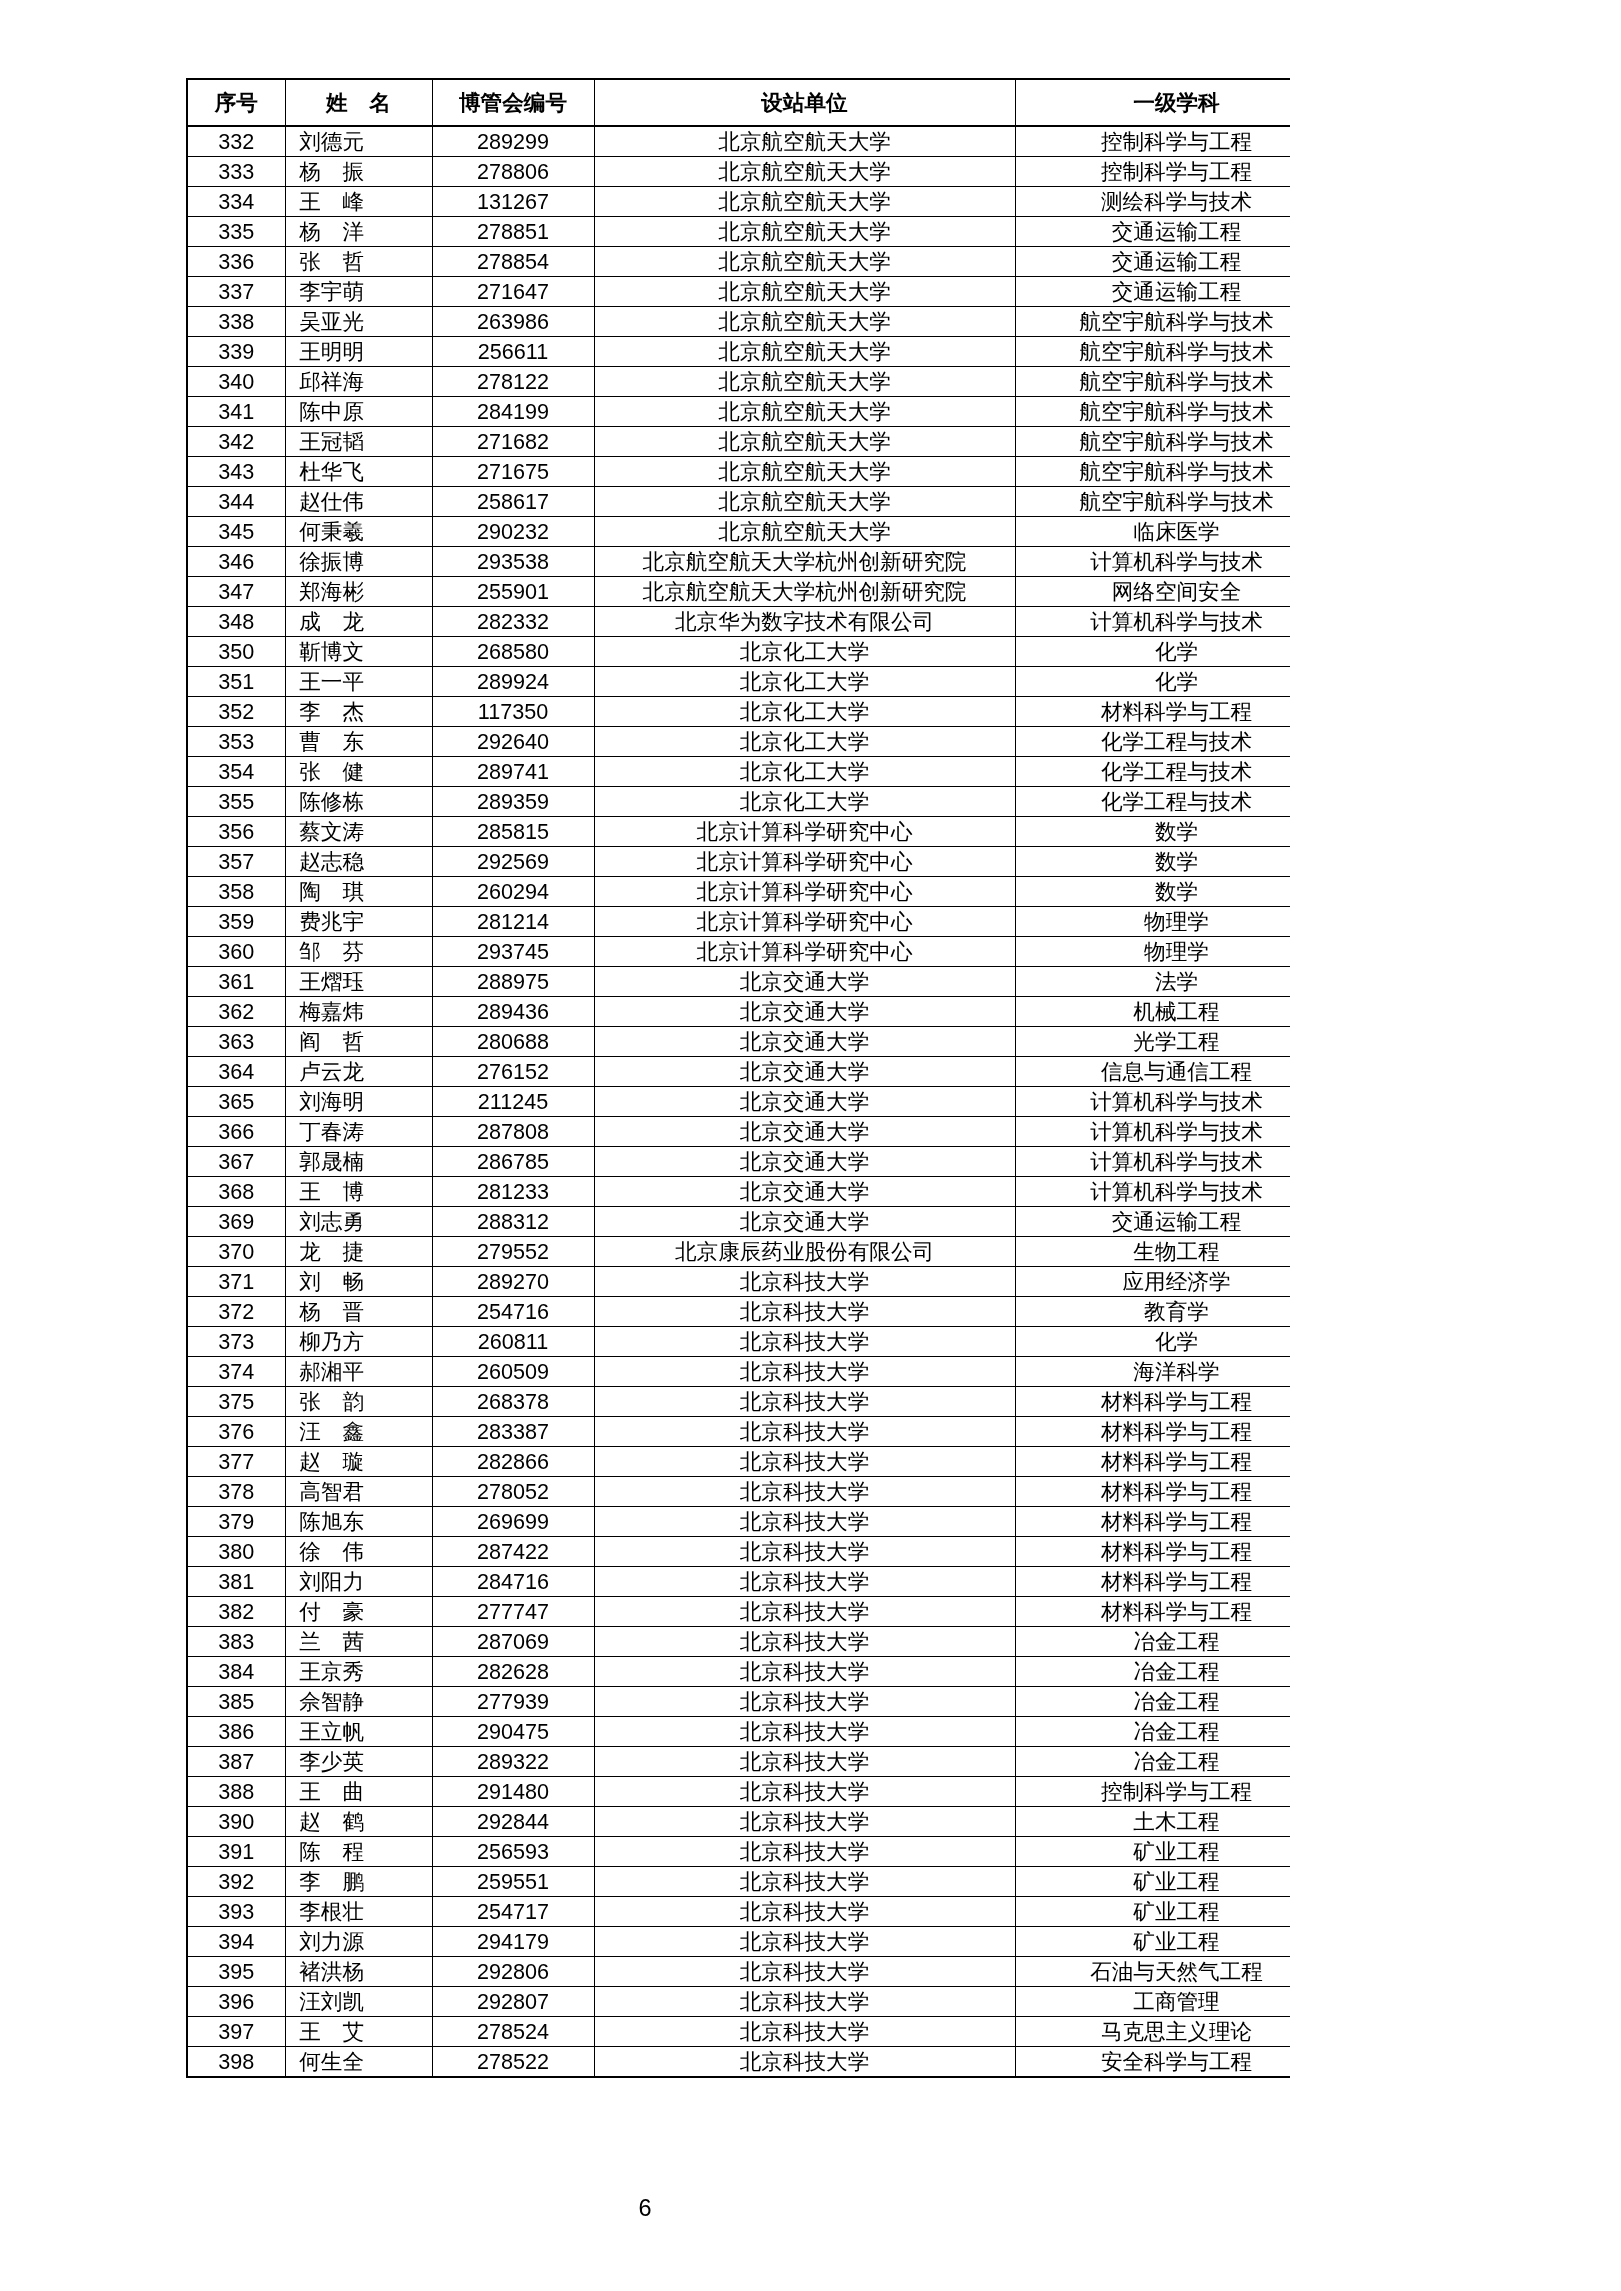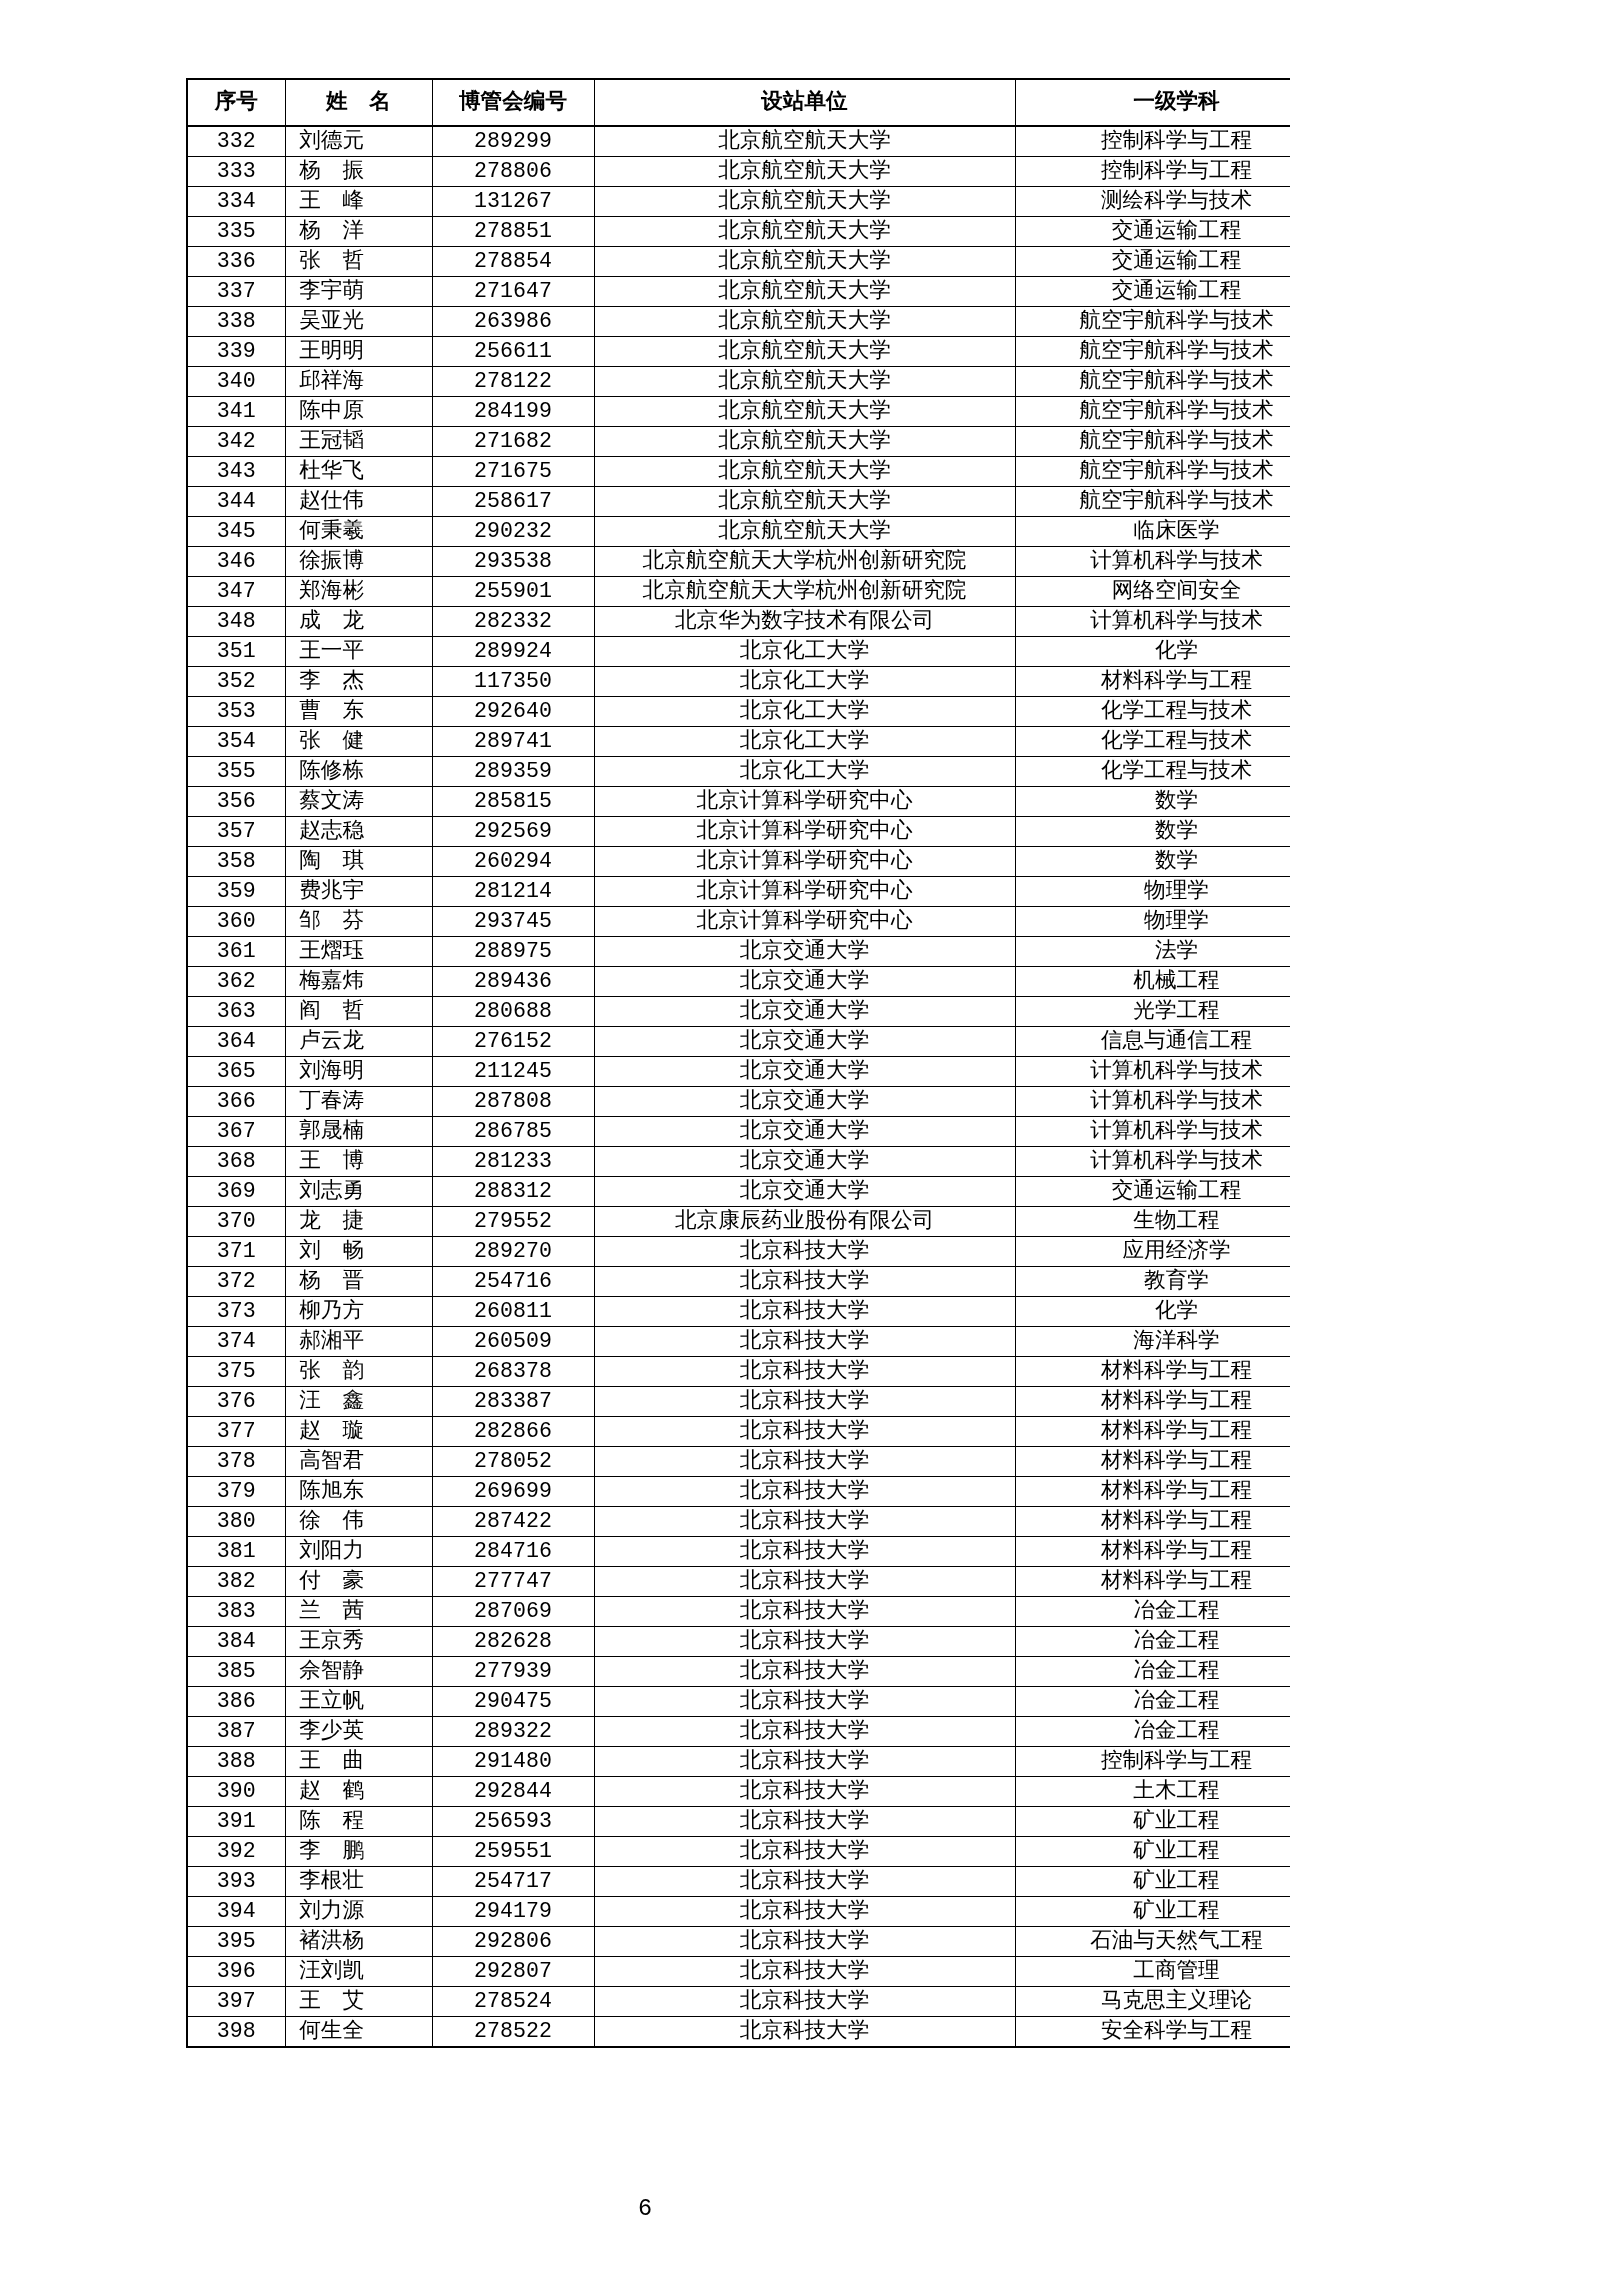--- a/index.html
+++ b/index.html
@@ -5,21 +5,21 @@
   * { box-sizing: border-box; }
   html, body { margin: 0; padding: 0; }
   body { background: #ffffff; }
 
   .page {
     position: relative;
     width: 1290px;
     height: 2292px;
     background: #ffffff;
     color: #000000;
-    font-family: Liberation Mono, monospace;
+    font-family: Liberation Sans, sans-serif;
     overflow: hidden;
   }
 
   table.doc-table {
     position: absolute;
     left: 186px;
     top: 78px;
     width: 1313px;
     border-collapse: collapse;
     table-layout: fixed;
@@ -216,20 +216,28 @@
         </tr>
         <tr>
           <td class="col-serial">348</td>
           <td class="col-name">成　龙</td>
           <td class="col-committee">282332</td>
           <td class="col-institution">北京华为数字技术有限公司</td>
           <td class="col-discipline">计算机科学与技术</td>
           <td class="col-funding">2</td>
         </tr>
         <tr>
+          <td class="col-serial">350</td>
+          <td class="col-name">靳博文</td>
+          <td class="col-committee">268580</td>
+          <td class="col-institution">北京化工大学</td>
+          <td class="col-discipline">化学</td>
+          <td class="col-funding">2</td>
+        </tr>
+        <tr>
           <td class="col-serial">351</td>
           <td class="col-name">王一平</td>
           <td class="col-committee">289924</td>
           <td class="col-institution">北京化工大学</td>
           <td class="col-discipline">化学</td>
           <td class="col-funding">2</td>
         </tr>
         <tr>
           <td class="col-serial">352</td>
           <td class="col-name">李　杰</td>

